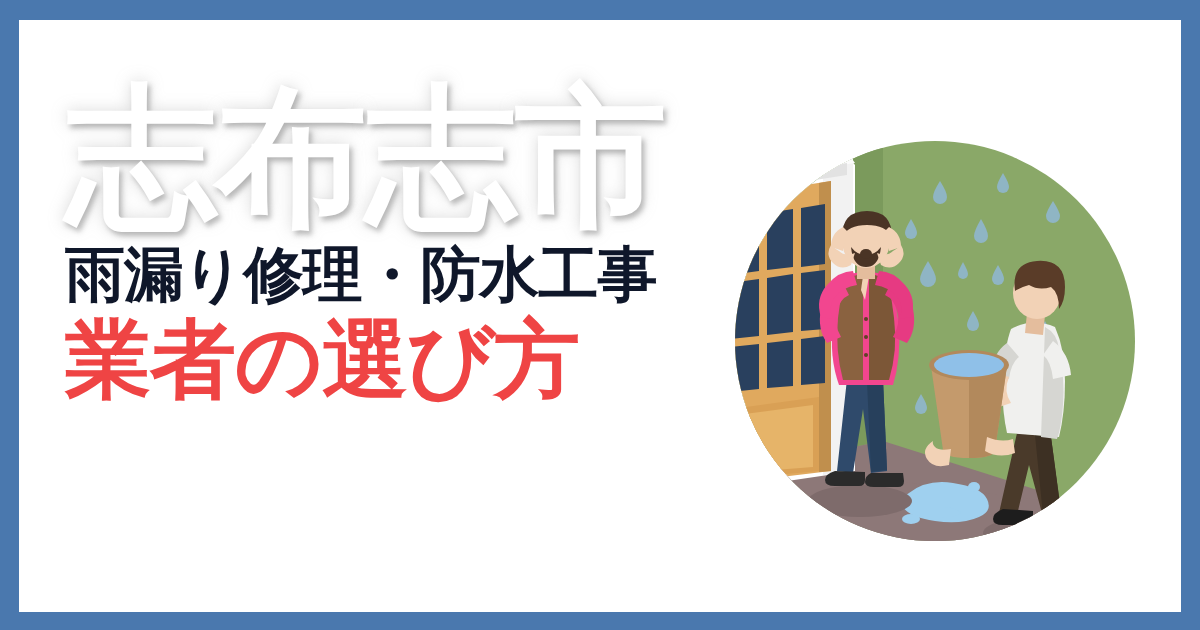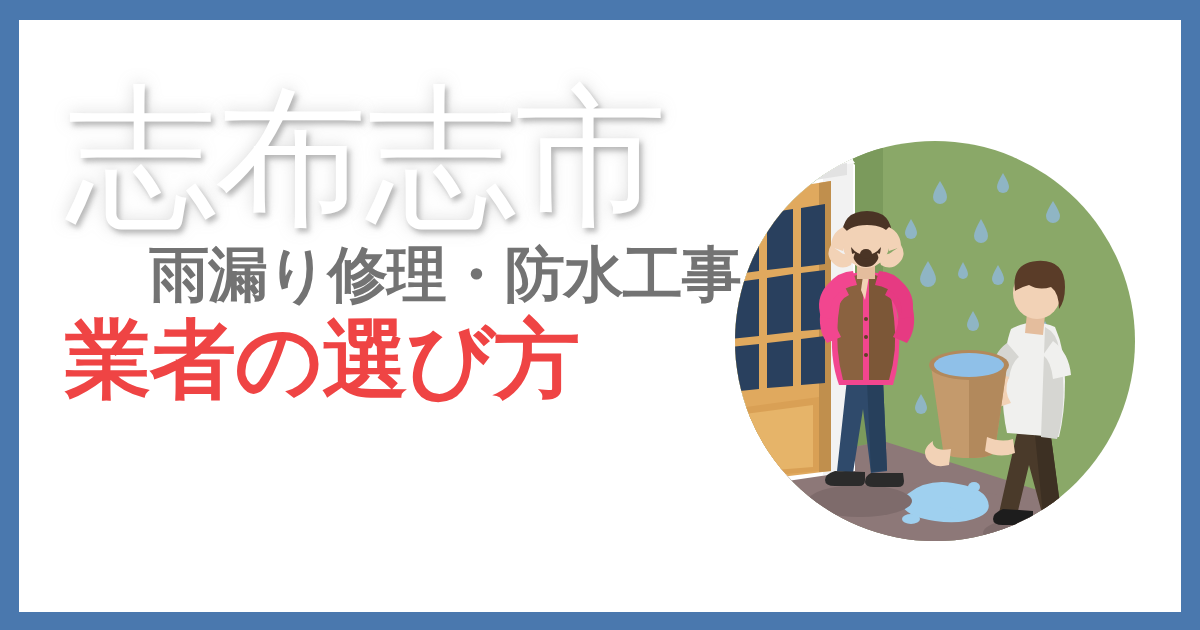--- a/index.html
+++ b/index.html
@@ -25,37 +25,36 @@
   
   .text-block {
     position:absolute;
     left:46px; top:60px;
     width:760px;
     z-index:5;
   }
   .city-title {
     font-size:152px;
     line-height:1.02;
-    font-weight:400;
+    font-weight:700;
     color:#ffffff;
     letter-spacing:-2px;
     white-space:nowrap;
     text-shadow:
        3px 4px 5px rgba(120,120,120,0.45),
        0px 0px 16px rgba(150,150,150,0.35);
   }
   .service-line {
     margin-top:6px;
     font-size:60px;
     line-height:1.12;
     font-weight:700;
-    color:#737373;
+    color:#0f172a;
     letter-spacing:-1px;
     white-space:nowrap;
-    text-align:center;
   }
   .howto-line {
     margin-top:4px;
     font-size:86px;
     line-height:1.1;
     font-weight:700;
     color:#ef4444;
     letter-spacing:-1px;
     white-space:nowrap;
   }

